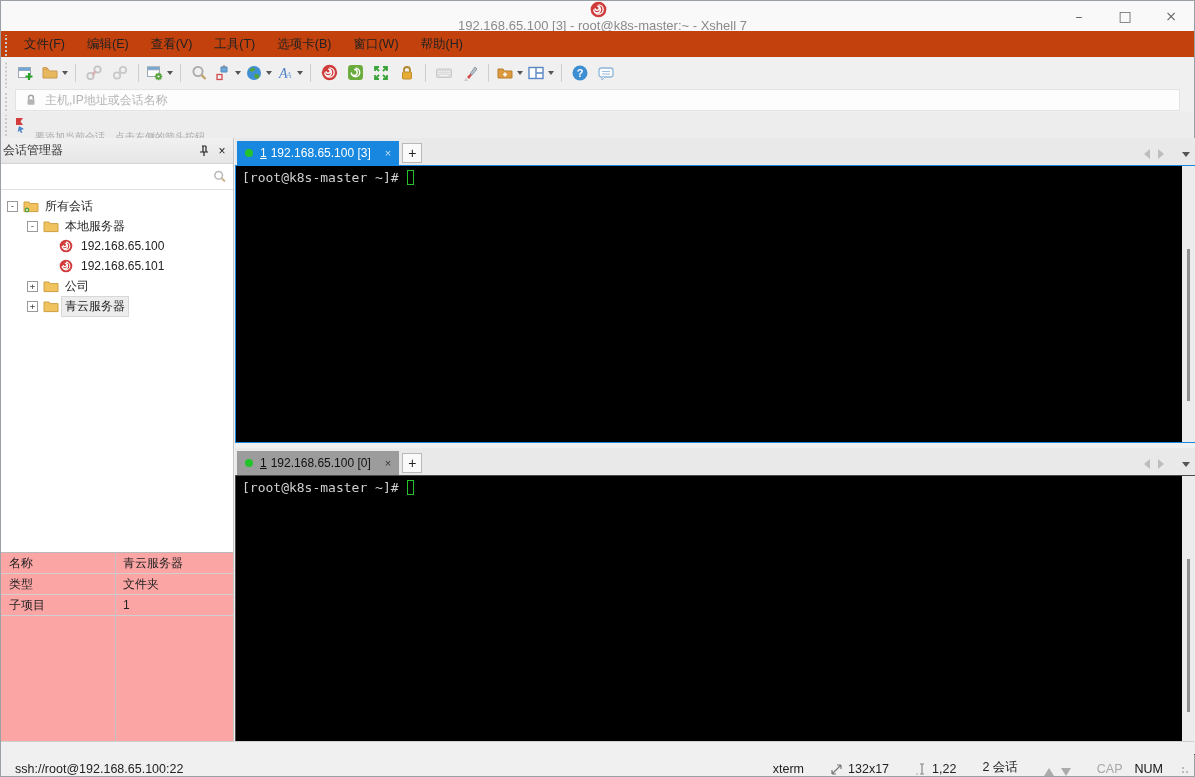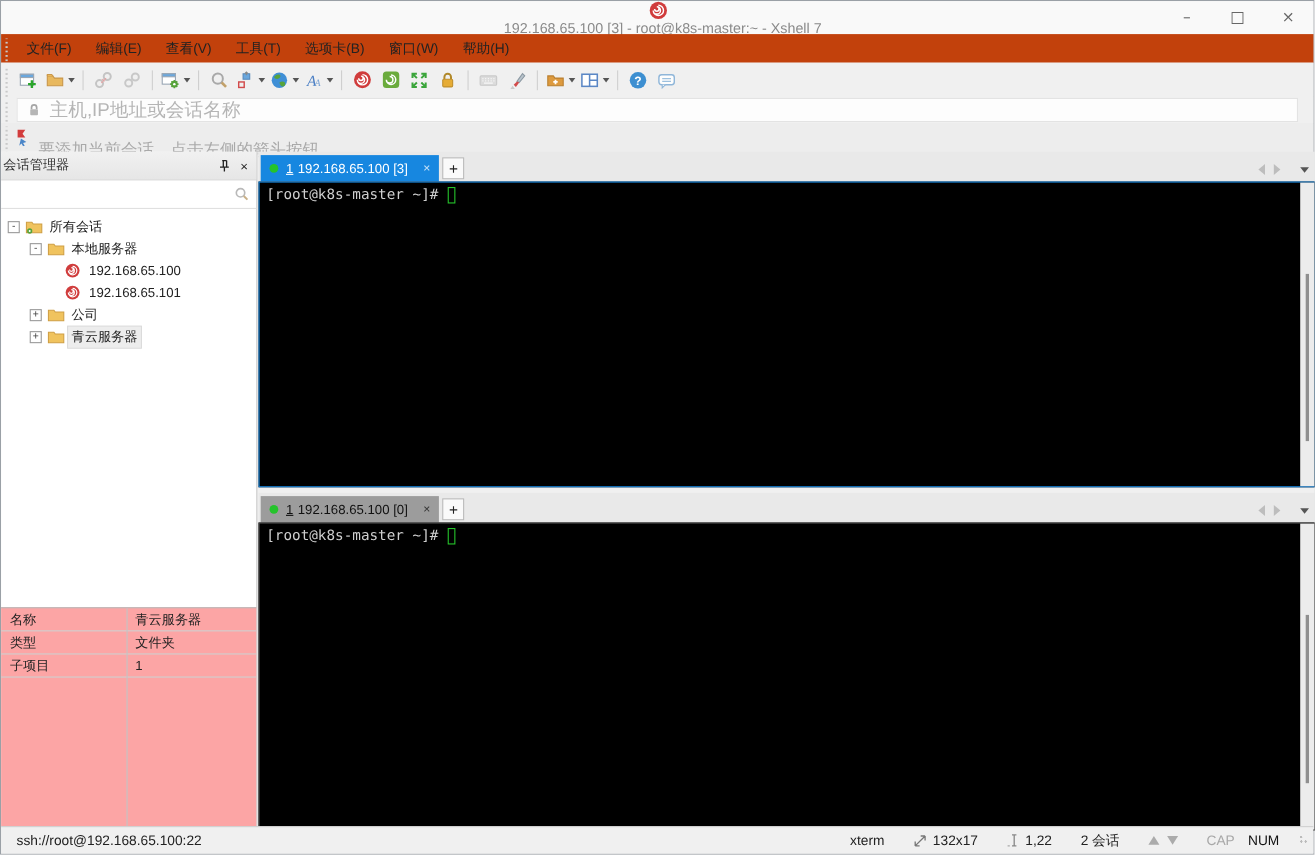--- a/index.html
+++ b/index.html
@@ -33,28 +33,28 @@
   .tb-caret { width:0; height:0; border-left:3.5px solid transparent; border-right:3.5px solid transparent;
     border-top:4px solid #555; margin-left:3px; }
   .tb-sep { width:1px; height:18px; background:#cfcfcf; margin:0 5px; }
   .dim { opacity:.45; }
 
   
   #addressrow { position:absolute; left:0; top:87px; width:100%; height:24px; background:#f0f0f0;
     display:flex; align-items:center; }
   #addressbox { flex:1; height:22px; margin-right:14px; background:#fdfdfd; border:1px solid #e3e3e3;
     display:flex; align-items:center; padding-left:8px; }
-  #addressbox input { border:none; outline:none; background:transparent; width:95%; font-size:17px;
+  #addressbox input { border:none; outline:none; background:transparent; width:95%; font-size:12px;
     font-family:"Liberation Sans","DejaVu Sans",sans-serif; color:#333; }
   #addressbox input::placeholder { color:#b5b5b5; }
 
   
   #infobar { position:absolute; left:0; top:111px; width:100%; height:26px; background:#ededed;
     display:flex; align-items:center; }
-  #infobar .txt { color:#a9a9a9; font-size:15px; margin-left:6px;margin-top:23px; }
+  #infobar .txt { color:#a9a9a9; font-size:10px; margin-left:6px;margin-top:23px; }
 
   
   #leftpanel { position:absolute; left:0; top:137px; width:233px; height:614px; background:#fff;
     border-right:1px solid #c6c6c6; }
   #panel-header { height:26px; background:linear-gradient(#f1f1f1,#e6e6e6); border-bottom:1px solid #d4d4d4;
     display:flex; align-items:center; padding:0 2px; }
   #panel-header .ttl { flex:1; color:#333; }
   .hdr-btn { width:18px; height:18px; display:flex; align-items:center; justify-content:center; color:#222; }
   #panel-search { height:26px; border-bottom:1px solid #e0e0e0; display:flex; align-items:center; padding:0 6px; }
   #panel-search input { flex:1; border:none; outline:none; font-size:12px; }
@@ -95,22 +95,22 @@
   #pane1 { height:278px; border:1px solid #1787e0; }
   #pane2 { height:280px; border:1px solid #4a4a4a; }
   .term-line { color:#cfcfcf; font-family:"DejaVu Sans Mono","Liberation Mono",monospace; font-size:13px;
     padding:4px 0 0 6px; white-space:pre; display:flex; align-items:center; }
   .cursor { display:inline-block; width:7px; height:15px; border:1px solid #25c32b; margin-left:1px; }
   .vscroll { position:absolute; right:0; top:0; bottom:0; width:13px; background:#ececec; }
   .vthumb { position:absolute; left:5px; width:3px; top:30%; height:55%; background:#8f8f8f; }
   #splitter { height:5px; background:#f0f0f0; }
 
   
-  #statusbar { position:absolute; left:0; bottom:0; width:100%; height:25px; background:#f0f0f0;
-    border-top:1px solid #cfcfcf; display:flex; align-items:center; font-size:12.5px; color:#222; }
+  #statusbar { position:absolute; left:0; bottom:0; width:100%; height:35px; background:#f0f0f0;
+    border-top:1px solid #cfcfcf; display:flex; align-items:flex-end; font-size:12.5px; color:#222; }
   #statusbar .left { padding-left:14px; flex:1; }
   .st-item { display:flex; align-items:center; margin-right:26px; }
   .st-arrows { display:flex; gap:7px; margin-right:26px; }
   .tri-up { width:0; height:0; border-left:5px solid transparent; border-right:5px solid transparent; border-bottom:8px solid #ababab; }
   .tri-dn { width:0; height:0; border-left:5px solid transparent; border-right:5px solid transparent; border-top:8px solid #ababab; }
   .cap { color:#a8a8a8; margin-right:12px; }
   .num { color:#111; margin-right:18px; }
   .grip { width:10px; height:10px; margin-right:3px;
     background:radial-gradient(circle at 2px 2px,#bbb 1px,transparent 1.2px),
                radial-gradient(circle at 6px 6px,#bbb 1px,transparent 1.2px),

